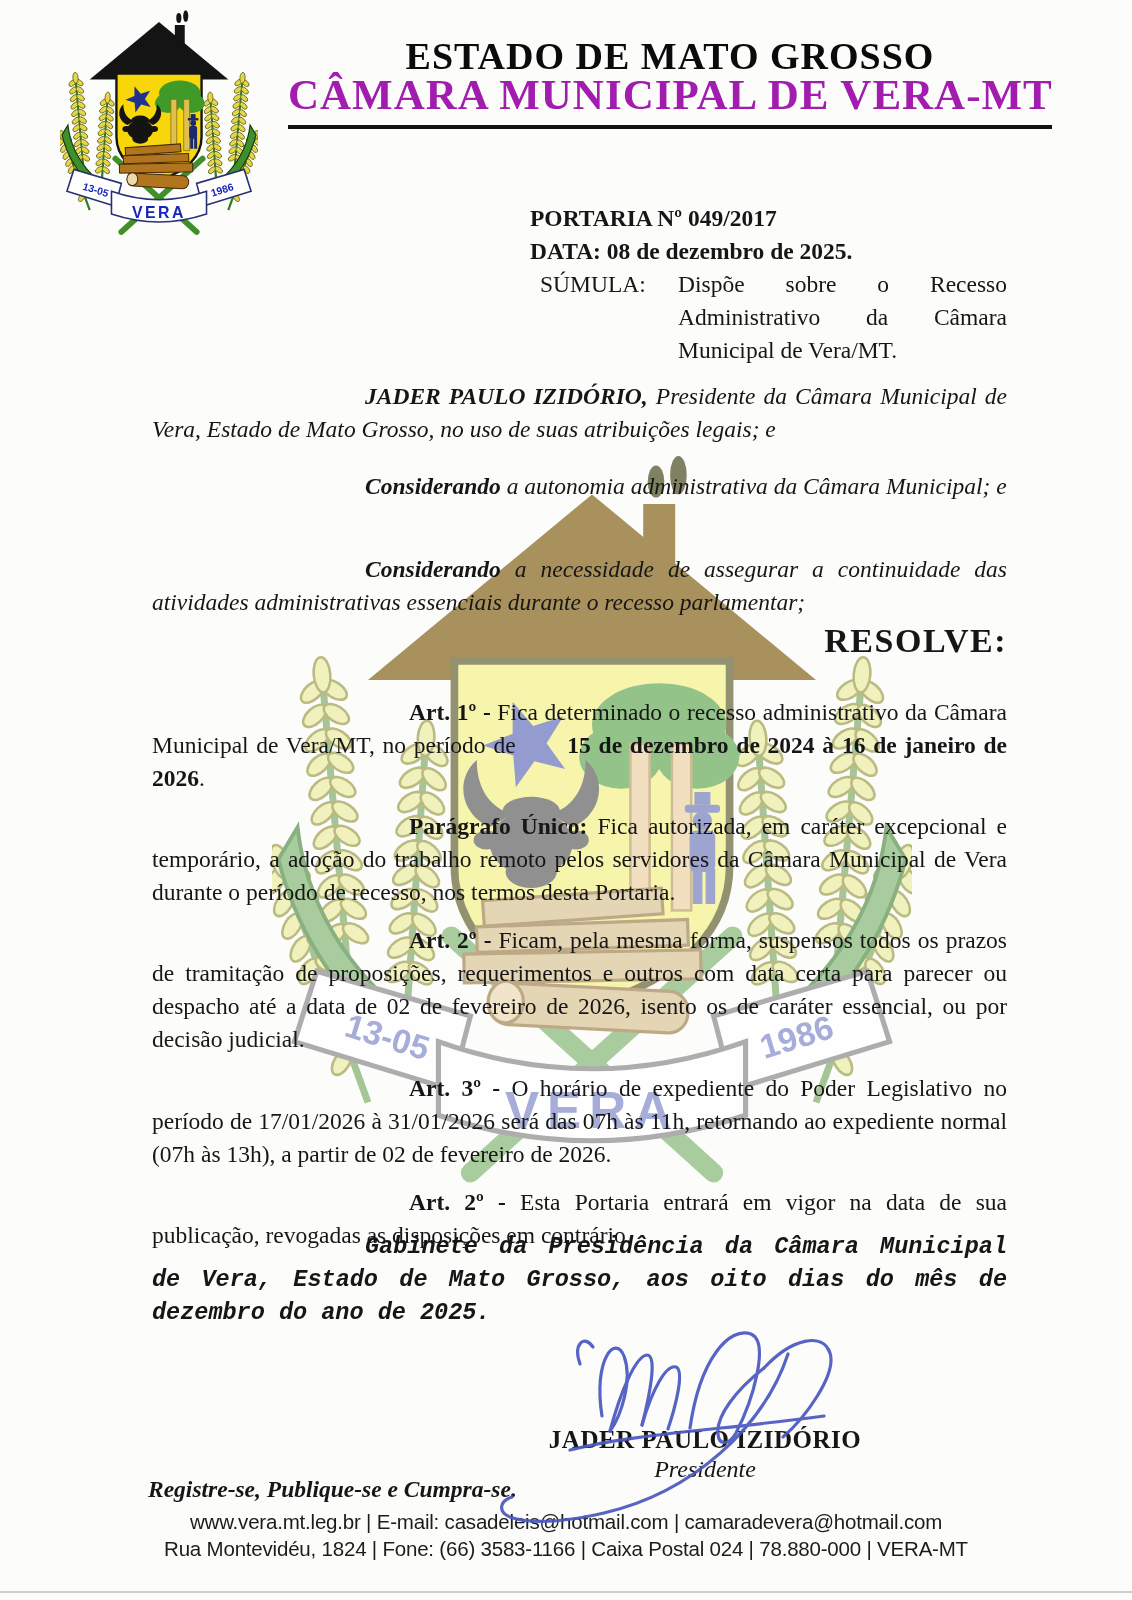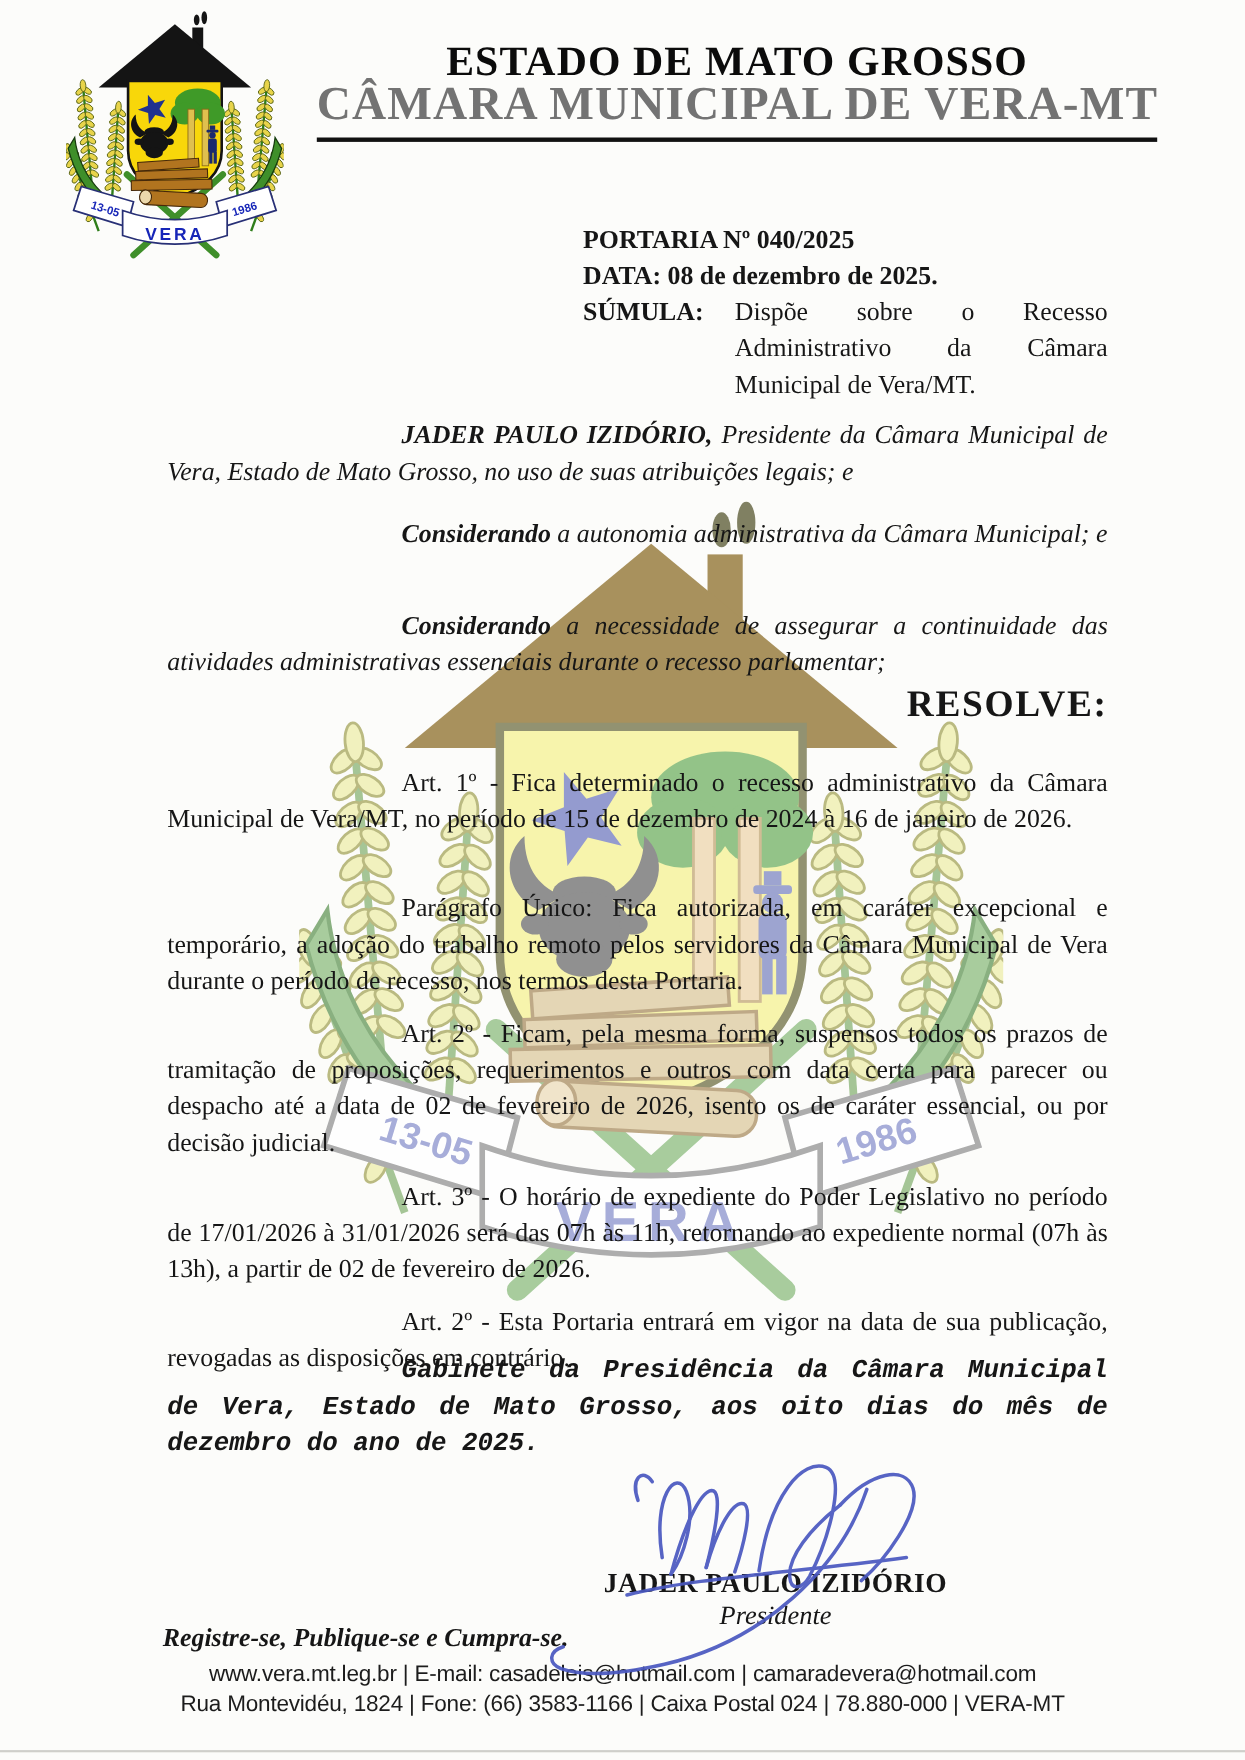--- a/index.html
+++ b/index.html
@@ -6,47 +6,47 @@
   body{
     width:1132px;height:1600px;
     background:#fcfcfa;
     position:relative;
     overflow:hidden;
     font-family:"Liberation Serif","DejaVu Serif",serif;
     color:#161616;
   }
   .abs{position:absolute;}
   p{margin:0;}
-  .b{font-weight:normal;}
+  .b{font-weight:bold;margin-left:44px;}
   .i{font-style:italic;margin-top:10px;}
   .bi{font-weight:bold;font-style:italic;}
 
   
   #crest-logo{left:60px;top:10px;width:198px;height:228px;z-index:2;}
   #crest-logo svg{width:100%;height:100%;}
   #state-name{left:288px;top:34px;width:764px;text-align:center;
     font-size:38px;font-weight:bold;letter-spacing:1px;color:#0b0b0b;z-index:2;}
   #muni-name{left:288px;top:70px;width:764px;text-align:center;
-    font-size:43px;font-weight:bold;letter-spacing:1px;color:#737373;z-index:2;white-space:nowrap;}
+    font-size:43px;font-weight:bold;letter-spacing:1px;color:#a21caf;z-index:2;white-space:nowrap;}
   #header-rule{left:288px;top:125px;width:764px;height:4px;background:#111;z-index:2;}
 
   
   #watermark{left:272px;top:456px;width:640px;height:736px;z-index:0;opacity:.97;}
   #watermark svg{width:100%;height:100%;}
 
   
   #content{left:152px;top:0;width:855px;height:1600px;z-index:2;
     font-size:23.5px;line-height:33px;}
   .blk{position:absolute;left:0;width:855px;text-align:justify;}
   .indent{text-indent:213px;}
 
   #meta{left:378px;top:202px;width:477px;}
   #meta p{font-weight:bold;}
   #sumula-row{display:flex;}
-  #sumula-row .lab{flex:0 0 138px;font-weight:bold;}
+  #sumula-row .lab{flex:0 0 138px;font-weight:normal;margin-left:10px;}
   #sumula-row .txt{flex:1;font-weight:normal;text-align:justify;}
 
   #resolve{top:624px;text-align:right;font-size:34px;font-weight:bold;
     letter-spacing:1.5px;padding-left:22px;width:833px;}
 
   #preamble{top:370px;}
   #consider1{top:460px;}
   #consider2{top:543px;}
   #art1{top:696px;}
   #pu{top:810px;}
@@ -459,21 +459,21 @@
       <text x="165" y="185" font-size="10.5" fill="#1726b8" font-family="'Liberation Sans',sans-serif" font-weight="bold" text-anchor="middle" transform="rotate(-17 165 185)">1986</text>
       <text x="100" y="210" font-size="16" letter-spacing="2.5" fill="#1726b8" font-family="'Liberation Sans',sans-serif" font-weight="bold" text-anchor="middle">VERA</text>
     </svg></div>
 <div class="abs" id="state-name">ESTADO DE MATO GROSSO</div>
 <div class="abs" id="muni-name">CÂMARA MUNICIPAL DE VERA-MT</div>
 <div class="abs" id="header-rule"></div>
 
 <div class="abs" id="content">
 
   <div class="blk" id="meta">
-    <p>PORTARIA Nº 040/2025</p>
+    <p>PORTARIA Nº 049/2017</p>
     <p>DATA: 08 de dezembro de 2025.</p>
     <div id="sumula-row">
       <span class="lab">SÚMULA:</span>
       <p class="txt">Dispõe sobre o Recesso Administrativo da Câmara Municipal de Vera/MT.</p>
     </div>
   </div>
 
   <p class="blk indent i" id="preamble">
     <span class="bi">JADER PAULO IZIDÓRIO, </span><span>Presidente da Câmara Municipal de Vera, Estado de Mato Grosso, no uso de suas atribuições legais; e</span>
   </p>

